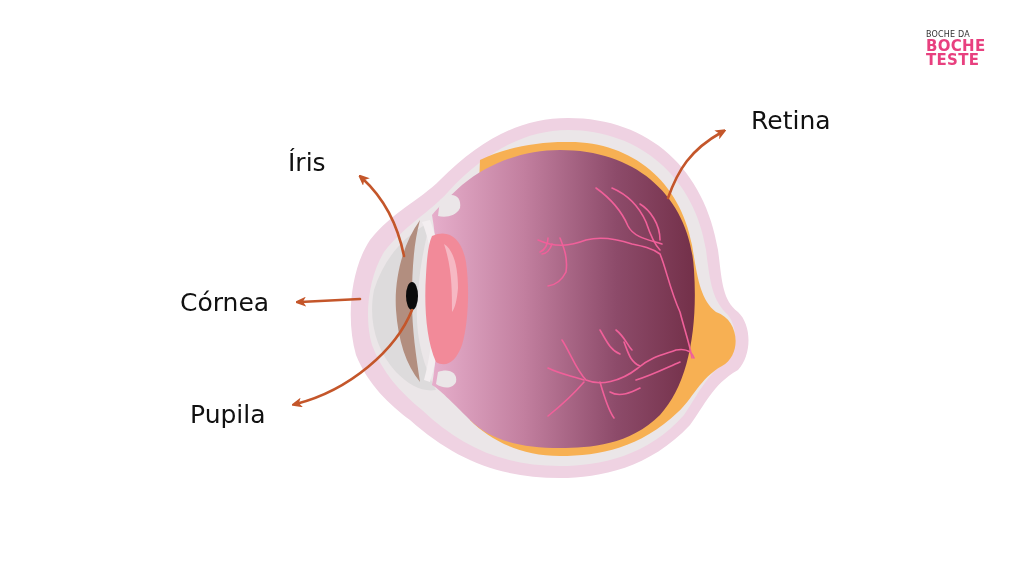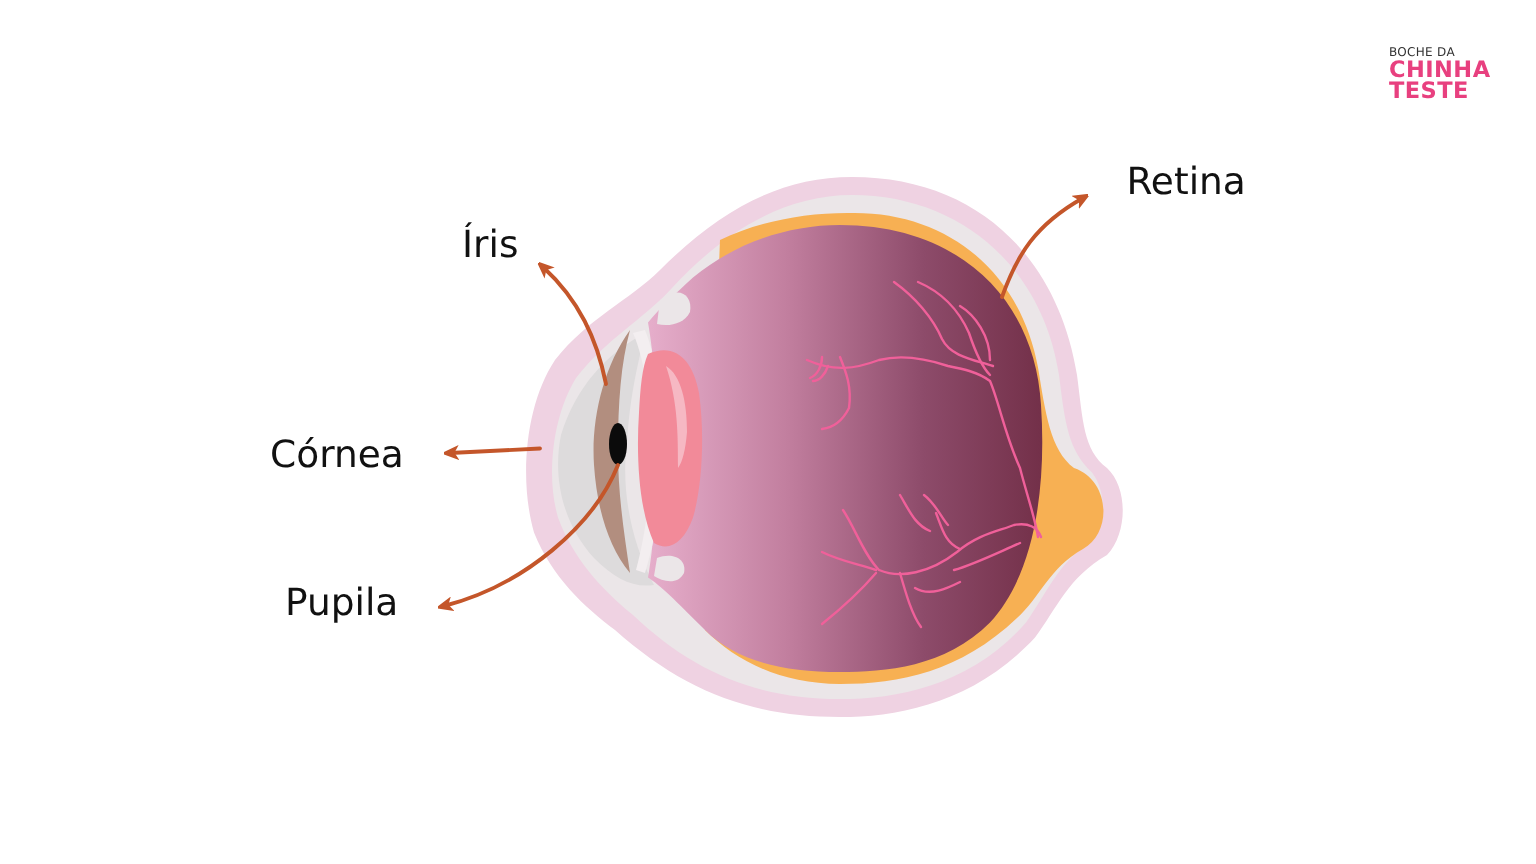--- a/index.html
+++ b/index.html
@@ -75,21 +75,21 @@
     <g fill="none" stroke="#c4562a" stroke-width="2.6" stroke-linecap="round">
       <path d="M668,198 C678,170 690,150 722,132" marker-end="url(#ah)"></path>
       <path d="M404,256 C398,226 386,200 362,178" marker-end="url(#ah)"></path>
       <path d="M360,299 L300,302" marker-end="url(#ah)"></path>
       <path d="M412,310 C396,350 350,390 296,404" marker-end="url(#ah)"></path>
     </g>
   </svg>
 </div>
 
 <span class="label" style="left:751px; top:108px;">Retina</span>
-<span class="label" style="left:308px; top:150px;">Íris</span>
+<span class="label" style="left:288px; top:150px;">Íris</span>
 <span class="label" style="left:180px; top:290px;">Córnea</span>
-<span class="label" style="left:190px; top:389px;">Pupila</span>
+<span class="label" style="left:190px; top:402px;">Pupila</span>
 
 <div class="brand">
   <span class="brand-top">BOCHE DA</span>
-  <span class="brand-big">CHINHA</span>
+  <span class="brand-big">BOCHE</span>
   <span class="brand-big">TESTE</span>
 </div>
 
 </body></html>

